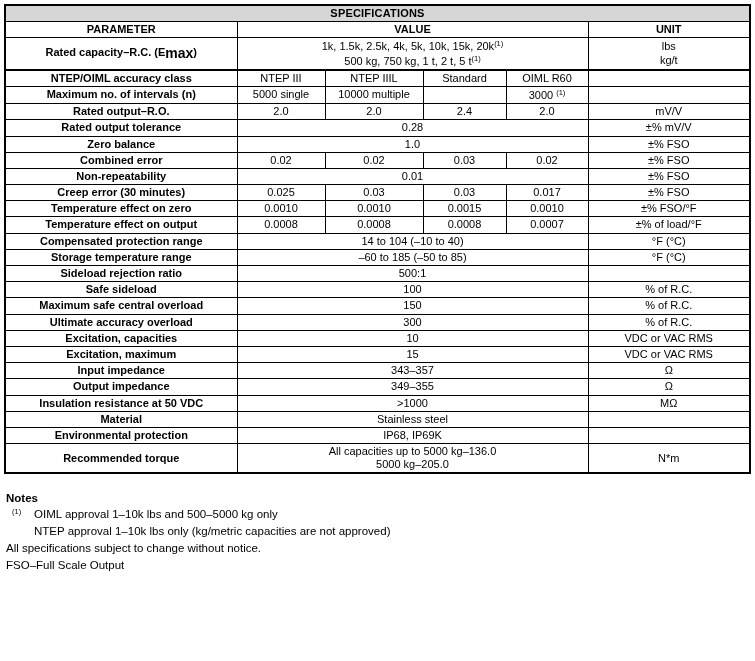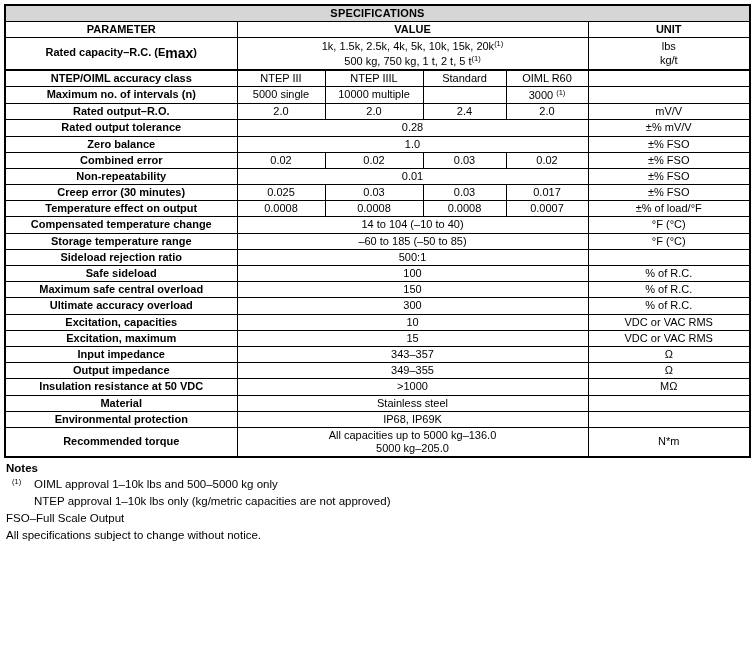--- a/index.html
+++ b/index.html
@@ -41,21 +41,21 @@
   td.param {
     text-align: left;
     font-weight: bold;
     padding-left: 5px;
   }
   tr.thick-bottom td { border-bottom-width: 2px; }
   td.twoline { height: 40px; line-height: 1.35; }
   td.torque-val { height: 34px; line-height: 1.3; }
   sub.sm { font-size: 14px; vertical-align: -2px; }
   sup.sm { font-size: 7.5px; vertical-align: 4px; }
-  .notes { padding: 4px 2px 0 2px; font-size: 11.5px; }
+  .notes { padding: 18px 2px 0 2px; font-size: 11.5px; }
   .notes .heading { font-weight: bold; margin-bottom: 4px; }
   .notes .line { margin-bottom: 5px; }
   .notes .note-indent { padding-left: 28px; position: relative; }
   .notes .note-marker { position: absolute; left: 6px; top: -1px; font-size: 7.5px; }
 </style>
 </head>
 <body>
 
 <div class="page">
   <table class="spec">
@@ -143,32 +143,40 @@
 
       <tr>
         <td class="param">Creep error (30 minutes)</td>
         <td>0.025</td>
         <td>0.03</td>
         <td>0.03</td>
         <td>0.017</td>
         <td>±% FSO</td>
       </tr>
 
+      <tr>
+        <td class="param">Temperature effect on zero</td>
+        <td>0.0010</td>
+        <td>0.0010</td>
+        <td>0.0015</td>
+        <td>0.0010</td>
+        <td>±% FSO/°F</td>
+      </tr>
 
       <tr>
         <td class="param">Temperature effect on output</td>
         <td>0.0008</td>
         <td>0.0008</td>
         <td>0.0008</td>
         <td>0.0007</td>
         <td>±% of load/°F</td>
       </tr>
 
       <tr>
-        <td class="param">Compensated temperature change</td>
+        <td class="param">Compensated protection range</td>
         <td colspan="4">14 to 104 (–10 to 40)</td>
         <td>°F (°C)</td>
       </tr>
 
 
       <tr>
         <td class="param">Storage temperature range</td>
         <td colspan="4">–60 to 185 (–50 to 85)</td>
         <td>°F (°C)</td>
       </tr>
@@ -249,16 +257,16 @@
 
   <div class="notes">
     <div class="heading">Notes</div>
     <div class="line note-indent">
       <sup class="note-marker">(1)</sup>
       <span>OIML approval 1–10k lbs and 500–5000 kg only</span>
     </div>
     <div class="line note-indent">
       <span>NTEP approval 1–10k lbs only (kg/metric capacities are not approved)</span>
     </div>
+    <div class="line">All specifications subject to change without notice.</div>
     <div class="line">FSO–Full Scale Output</div>
-    <div class="line">All specifications subject to change without notice.</div>
   </div>
 </div>
 
 </body></html>

